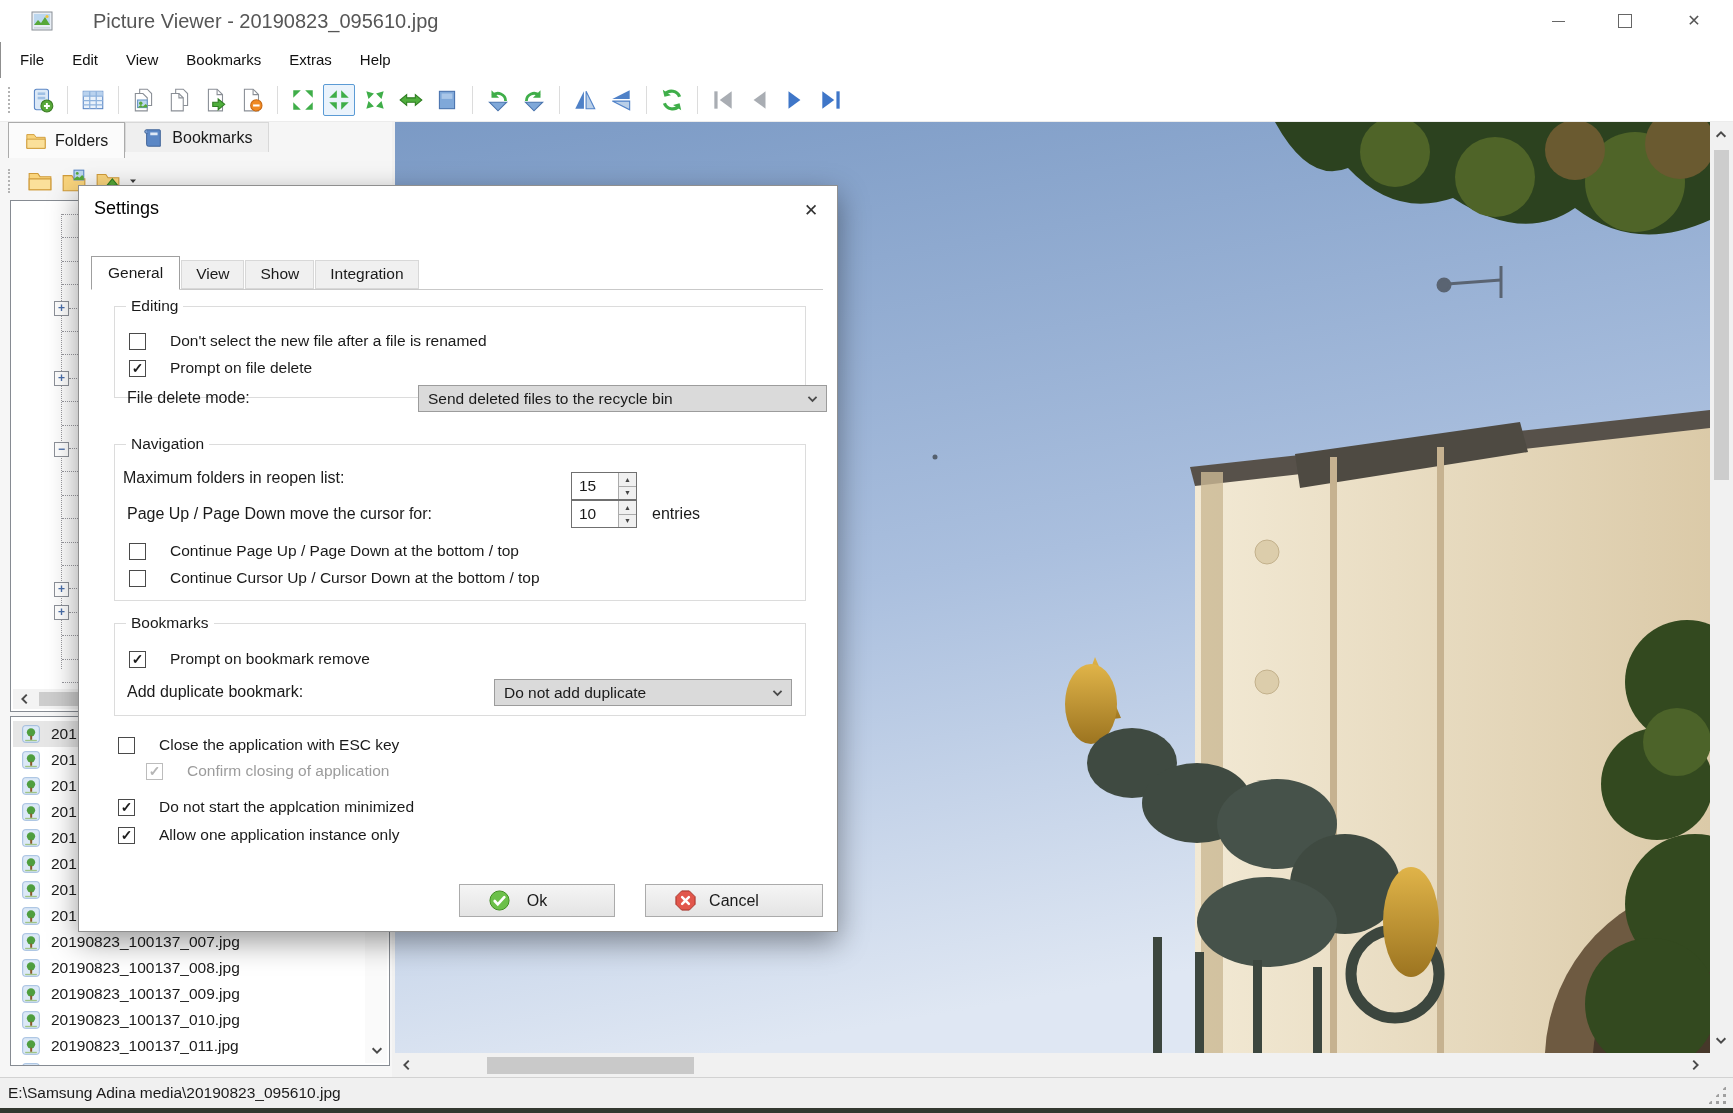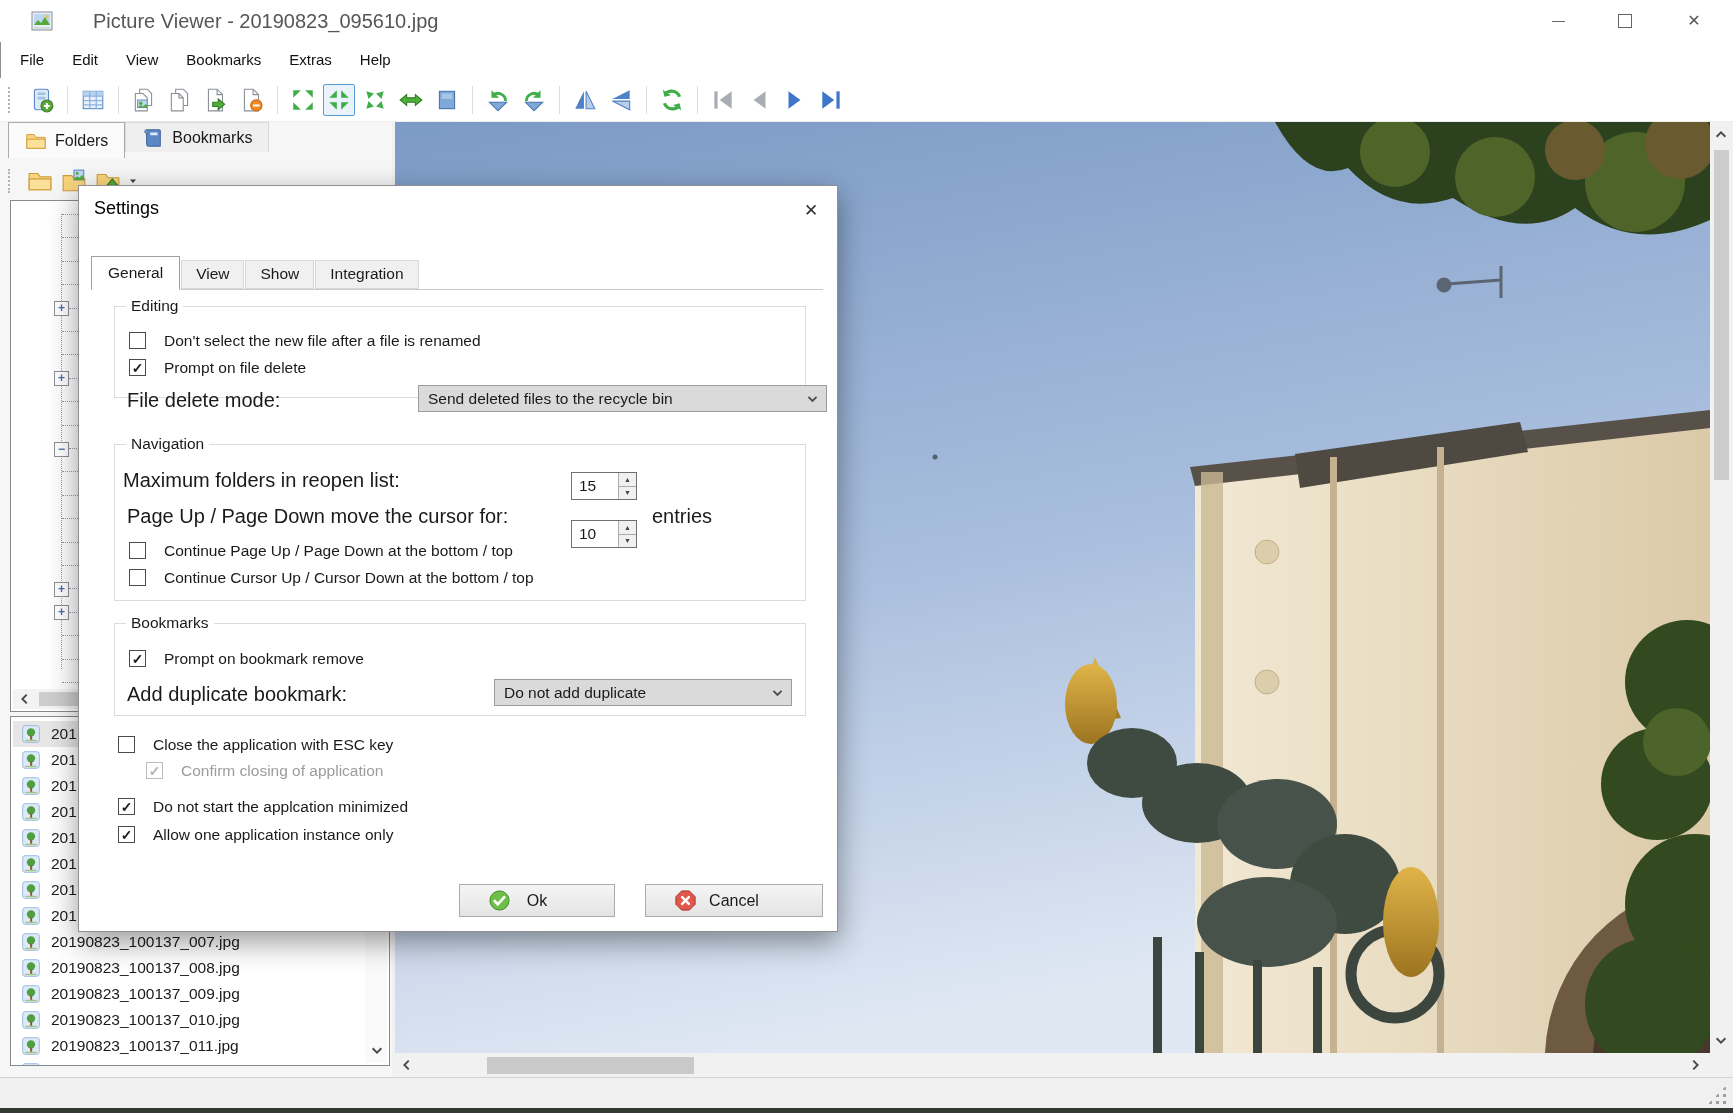--- a/index.html
+++ b/index.html
@@ -82,41 +82,41 @@
   .dlg-close{position:absolute;right:12px;top:10px;width:28px;height:28px;display:flex;align-items:center;justify-content:center;font-size:17px;color:#333;}
   .dlg-tabs{position:absolute;left:12px;top:70px;height:33px;display:flex;align-items:flex-end;z-index:3;}
   .dtab{font-size:15.5px;background:#f0f0f0;border:1px solid #d8d8d8;padding:4px 14px 5px;height:18px;line-height:18px;margin-right:1px;}
   .dtab.active{background:#fff;border:1px solid #9f9f9f;border-bottom:1px solid #fff;padding:7px 16px 6px;height:19px;margin-bottom:-1px;}
   .dlg-tabline{position:absolute;left:12px;right:14px;top:103px;border-top:1px solid #c9c9c9;z-index:1;}
   .grp{position:absolute;left:35px;width:692px;border:1px solid #dcdcdc;box-sizing:border-box;}
   .grp-label{position:absolute;top:-10px;left:11px;background:#fff;padding:0 5px;font-size:15.5px;}
   .grp-editing{top:120px;height:92px;}
   .grp-navigation{top:258px;height:157px;}
   .grp-bookmarks{top:437px;height:93px;}
-  .cb-row{position:absolute;display:flex;gap:18px;}
+  .cb-row{position:absolute;display:flex;align-items:center;gap:24px;}
   .cb{width:17px;height:17px;border:1px solid #4a4a4a;background:#fff;display:inline-flex;align-items:center;justify-content:center;
     font-size:14px;color:#1c1c1c;box-sizing:border-box;flex:0 0 auto;}
   .cb.checked::after{content:"\2713";font-weight:bold;}
   .cb.disabled{border-color:#bcbcbc;color:#b5b5b5;}
   .cb-label{font-size:15.5px;white-space:nowrap;}
   .cb-row.disabled .cb-label{color:#9c9c9c;}
-  .flabel{position:absolute;font-size:20px;white-space:nowrap;}
+  .flabel{position:absolute;font-size:16px;white-space:nowrap;}
   .combo{position:absolute;height:27px;background:#dadada;border:1px solid #9c9c9c;display:flex;align-items:center;box-sizing:border-box;}
   .combo-text{flex:1;padding-left:9px;font-size:15.5px;white-space:nowrap;overflow:hidden;}
   .combo-arrow{width:28px;display:flex;align-items:center;justify-content:center;}
   .combo-arrow svg{width:13px;height:13px;}
   .combo1{left:303px;top:78px;width:409px;}
   .combo2{left:379px;top:55px;width:298px;}
   .spinner{position:absolute;width:66px;height:28px;border:1px solid #707070;background:#fff;display:flex;box-sizing:border-box;}
   .sp-val{flex:1;font-size:15.5px;line-height:26px;padding-left:7px;}
   .sp-btns{width:17px;border-left:1px solid #ababab;display:flex;flex-direction:column;}
   .sp-up,.sp-down{flex:1;background:#f0f0f0;font-size:7px;color:#444;display:flex;align-items:center;justify-content:center;}
   .sp-up{border-bottom:1px solid #ababab;}
   .sp1{left:456px;top:27px;}
-  .sp2{left:456px;top:55px;margin-top:20px;}
+  .sp2{left:456px;top:55px;}
   .btn{position:absolute;top:698px;height:33px;background:linear-gradient(#f5f5f5,#e4e4e4);border:1px solid #ababab;
     display:flex;align-items:center;justify-content:center;font-size:16px;box-sizing:border-box;}
   .btn svg{position:absolute;left:14px;width:23px;height:23px;}
   .btn-ok{left:380px;width:156px;}
   .btn-cancel{left:566px;width:178px;}
 </style>
 </head>
 <body>
 
 <div class="window">
@@ -746,16 +746,17 @@
           <svg viewBox="0 0 24 24">
             <path d="M8 2h8l6 6v8l-6 6H8l-6-6V8z" fill="#e2574c" stroke="#a33027"></path>
             <path d="M8.5 8.5l7 7M15.5 8.5l-7 7" stroke="#fff" stroke-width="2.6" stroke-linecap="round"></path>
           </svg>
         </span>
       <span>Cancel</span>
     </div>
   </div>
 
   <div class="statusbar">
+    <span class="status-text">E:\Samsung Adina media\20190823_095610.jpg</span>
     <span class="grip-dots"></span>
   </div>
   <div class="bottom-band"></div>
 </div>
 
 </body></html>

